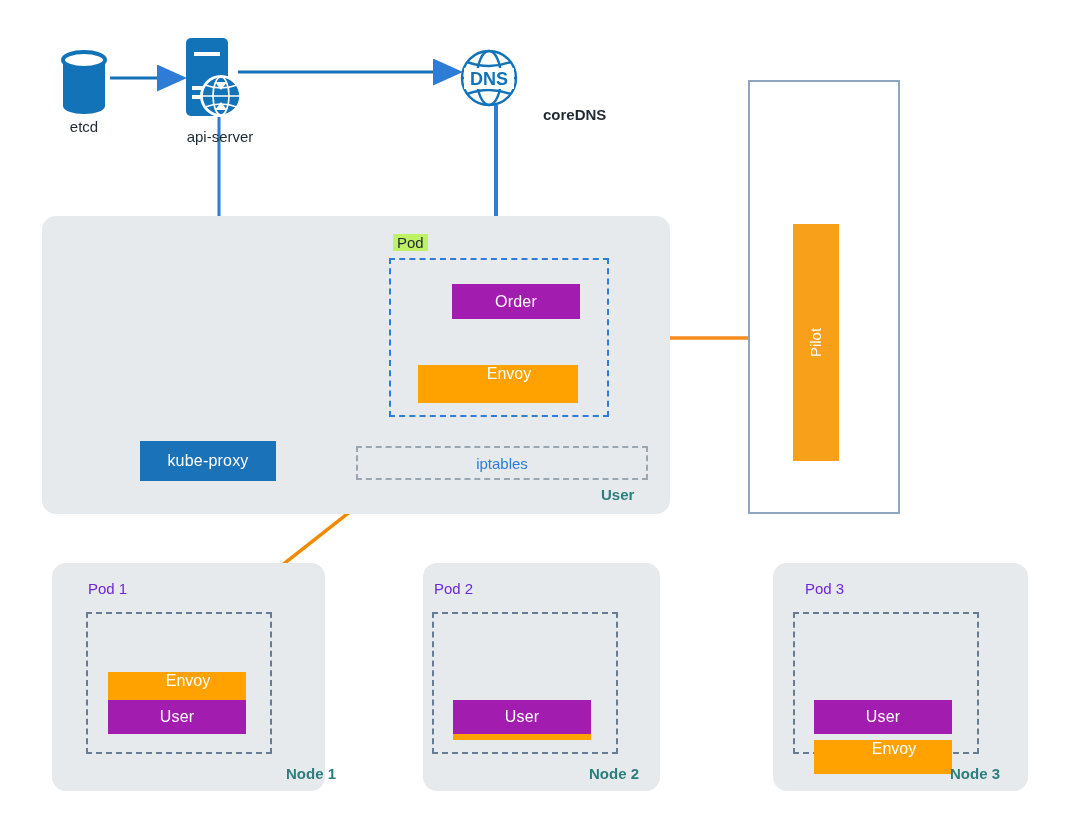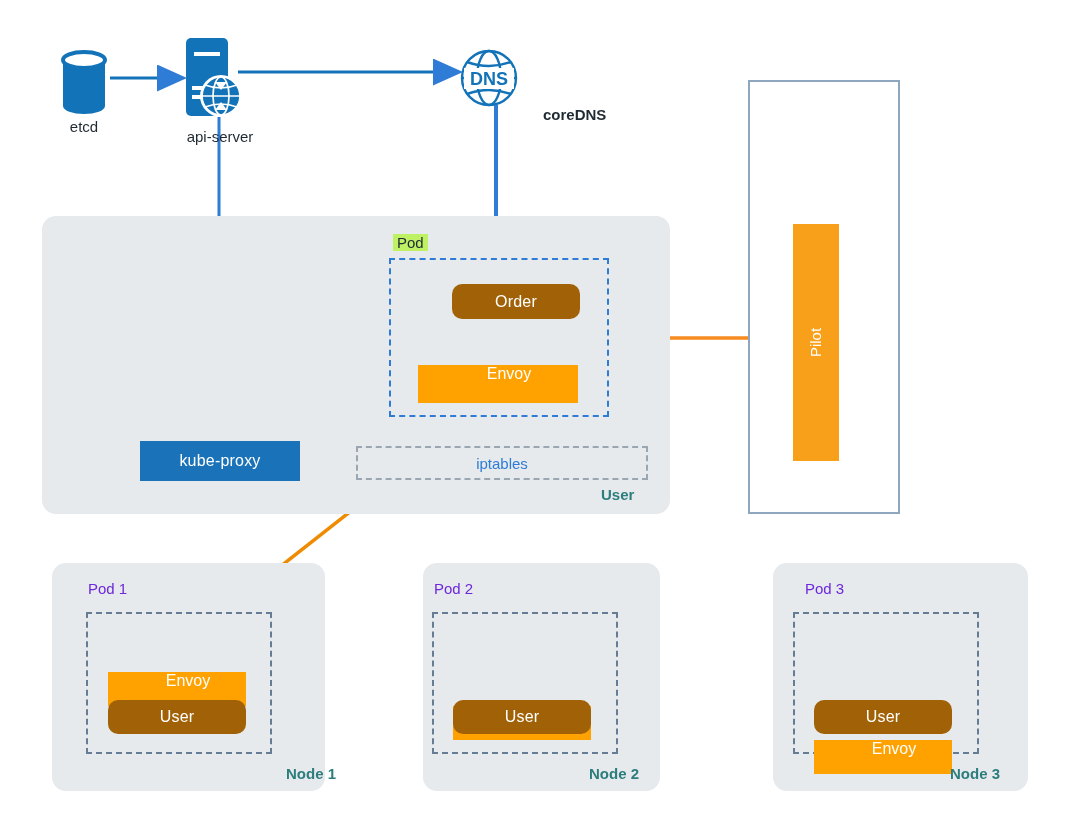--- a/index.html
+++ b/index.html
@@ -56,21 +56,21 @@
 
   
   .box {
     display: flex;
     align-items: center;
     justify-content: center;
     color: #ffffff;
     font-size: 16px;
     letter-spacing: .2px;
   }
-  .box-green { background: #a16207; border-radius: 10px; }
+  .box-green { background: #a21caf; }
   .box-blue  { background: #1a73b8; }
   .box-orange-bright { background: #ffa200; }
 
   .envoy-box {
     display: flex;
     align-items: flex-start;
     justify-content: center;
     position: relative;
     color: #fff;
     font-size: 16px;
@@ -232,21 +232,21 @@
   <div class="abs lbl lbl-dark" style="left:393px; top:234px; background:#bef264; padding:0 4px;">Pod</div>
 
   <div class="abs box box-green" style="left:452px; top:284px; width:128px; height:35px;">
     <span>Order</span>
   </div>
 
   <div class="abs envoy-box box-orange-bright" style="left:418px; top:365px; width:160px; height:38px;">
     <span class="envoy-label" style="margin-left:22px;">Envoy</span>
   </div>
 
-  <div class="abs box box-blue" style="left:140px; top:441px; width:160px; height:40px;">
+  <div class="abs box box-blue" style="left:140px; top:441px; width:136px; height:40px;">
     <span>kube-proxy</span>
   </div>
 
   <div class="abs iptables-box" style="left:356px; top:446px; width:288px; height:30px;">
     <span class="lbl lbl-blue" style="background:#e6eaed; padding:0 8px;">iptables</span>
   </div>
 
   <div class="abs white-panel" style="left:748px; top:80px; width:148px; height:430px;"></div>
 
   <div class="abs pilot-bar" style="left:793px; top:224px; width:46px; height:237px;">

